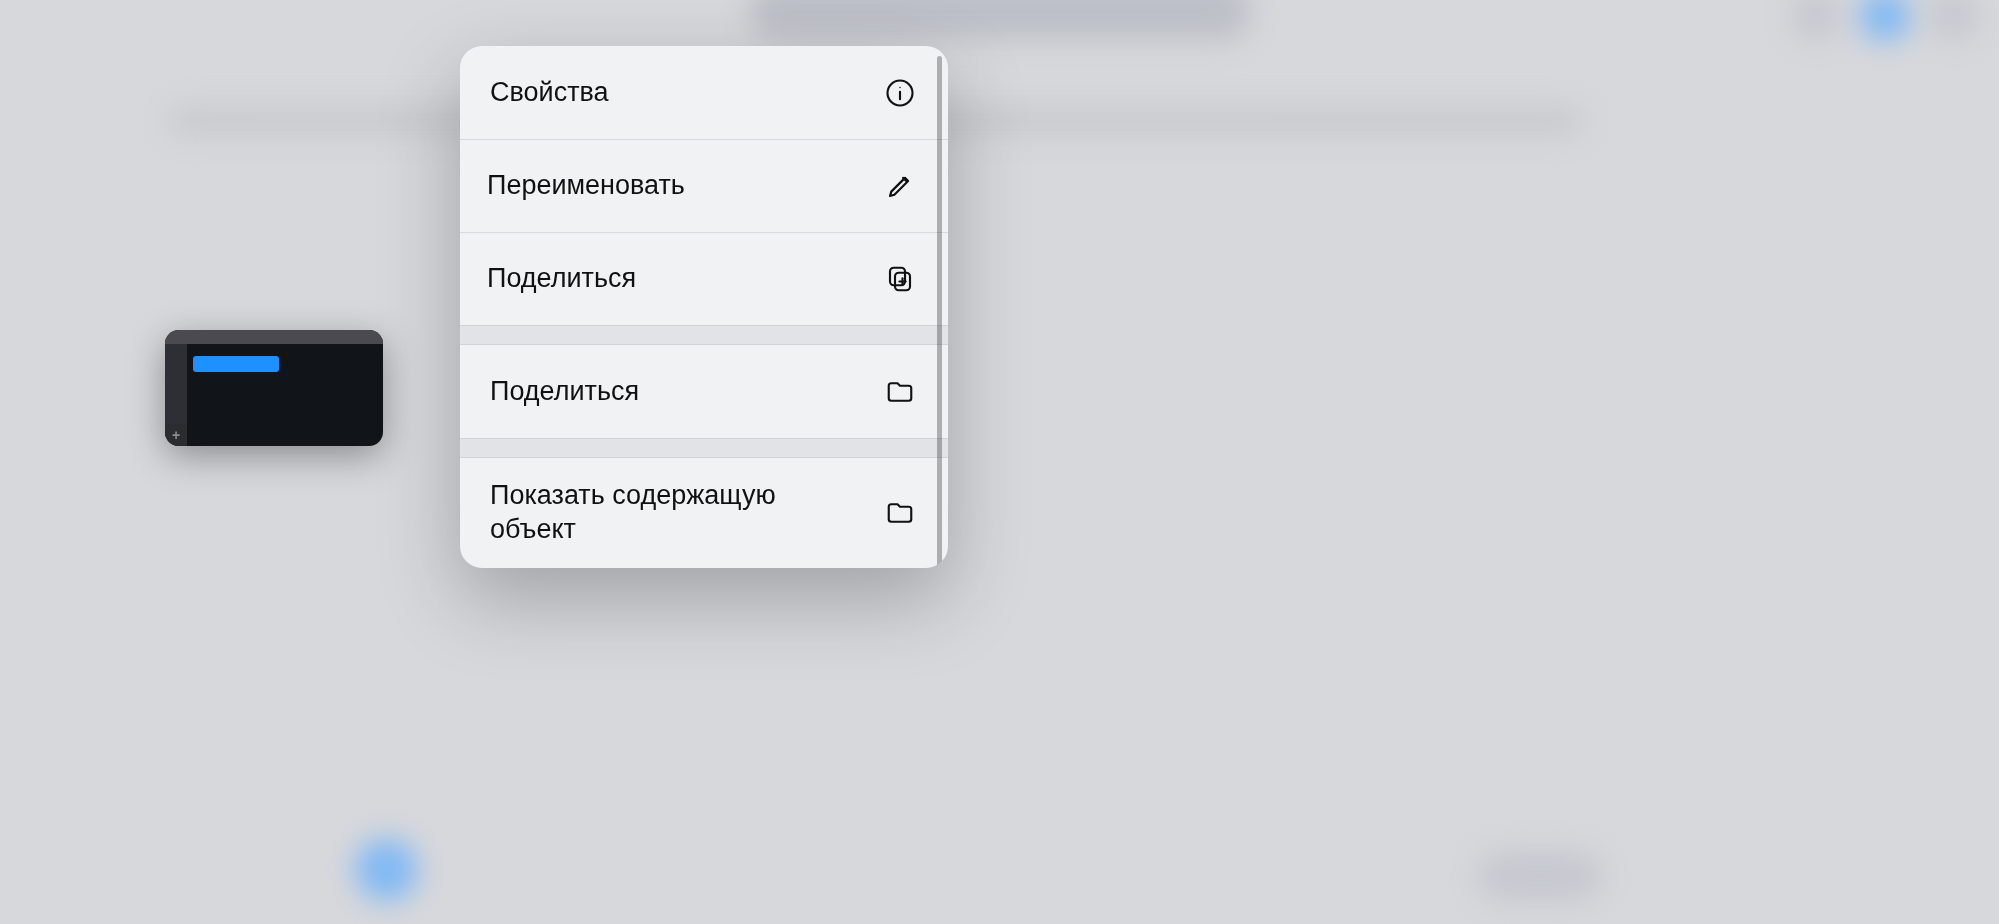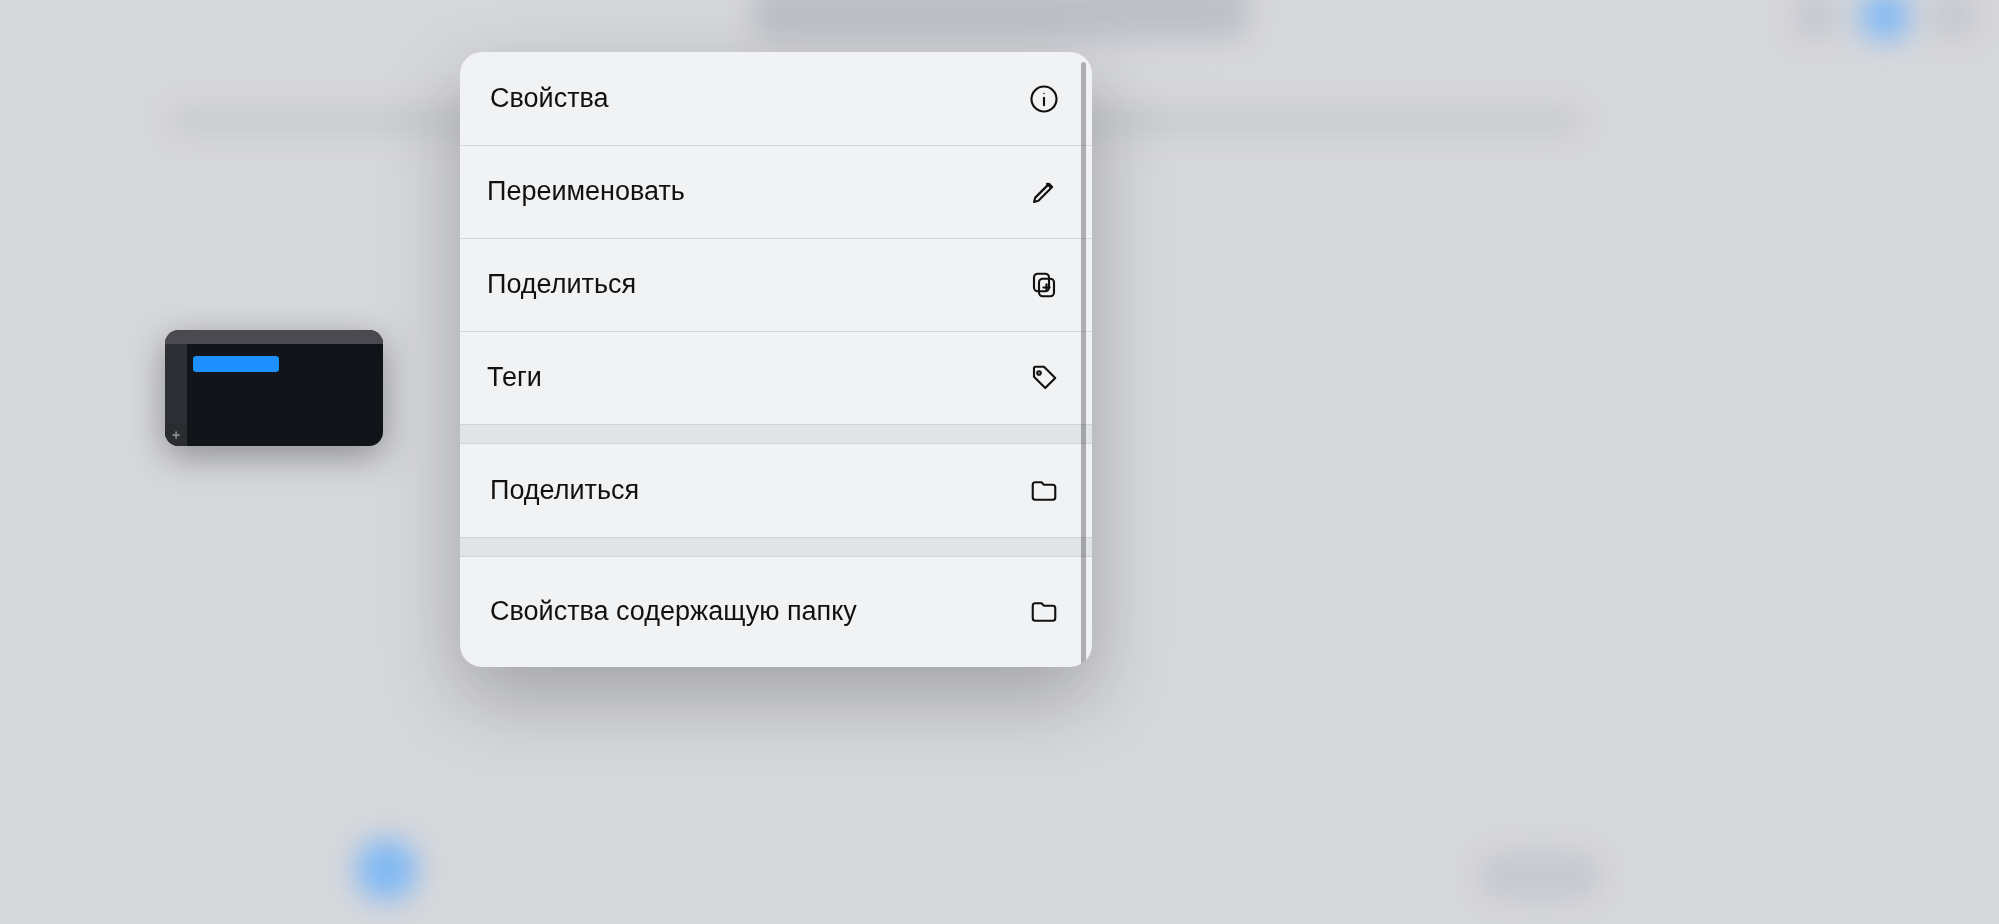--- a/index.html
+++ b/index.html
@@ -80,22 +80,22 @@
     .file-thumb .clip {
       position: absolute; left: 28px; top: 26px;
       width: 86px; height: 16px;
       background: #1e90ff;
       border-radius: 3px;
     }
 
     
     .menu {
       position: absolute;
-      top: 52px; left: 460px;
-      width: 632px;
+      top: 46px; left: 460px;
+      width: 488px;
       background: #f1f2f4;
       border-radius: 22px;
       box-shadow: 0 30px 80px rgba(0,0,0,0.25);
       overflow: hidden;
     }
     .menu .scroll-track {
       position: absolute;
       top: 10px; right: 6px;
       width: 5px;
       height: 690px;
@@ -177,49 +177,40 @@
       <span class="label">Поделиться</span>
       <span class="icon">
         <svg viewBox="0 0 24 24">
             <rect x="4" y="3" width="12" height="14" rx="3"></rect>
             <rect x="8" y="7" width="12" height="14" rx="3"></rect>
             <line x1="14" y1="11.5" x2="14" y2="16.5"></line>
             <line x1="11.5" y1="14" x2="16.5" y2="14"></line>
           </svg>
       </span>
     </div>
-    <div class="row">
-      <span class="label">Теги</span>
-      <span class="icon">
-        <svg viewBox="0 0 24 24">
-            <path d="M12 3l9 9-8 8-9-9V4a1 1 0 0 1 1-1h7z"></path>
-            <circle cx="8" cy="8" r="1.4"></circle>
-          </svg>
-      </span>
-    </div>
   </div>
 
   <div class="gap"></div>
 
   <div class="section">
     <div class="row">
       <span class="label">Поделиться</span>
       <span class="icon">
         <svg viewBox="0 0 24 24">
             <path d="M3 7a2 2 0 0 1 2-2h5l2 2h7a2 2 0 0 1 2 2v8a2 2 0 0 1-2 2H5a2 2 0 0 1-2-2V7z"></path>
           </svg>
       </span>
     </div>
   </div>
 
   <div class="gap"></div>
 
   <div class="section">
     <div class="row" style="min-height:110px;">
-      <span class="label">Свойства содержащую папку</span>
+      <span class="label">Показать содержащую объект</span>
       <span class="icon">
         <svg viewBox="0 0 24 24">
             <path d="M3 7a2 2 0 0 1 2-2h5l2 2h7a2 2 0 0 1 2 2v8a2 2 0 0 1-2 2H5a2 2 0 0 1-2-2V7z"></path>
           </svg>
       </span>
     </div>
   </div>
 </div>
 
 </body></html>

